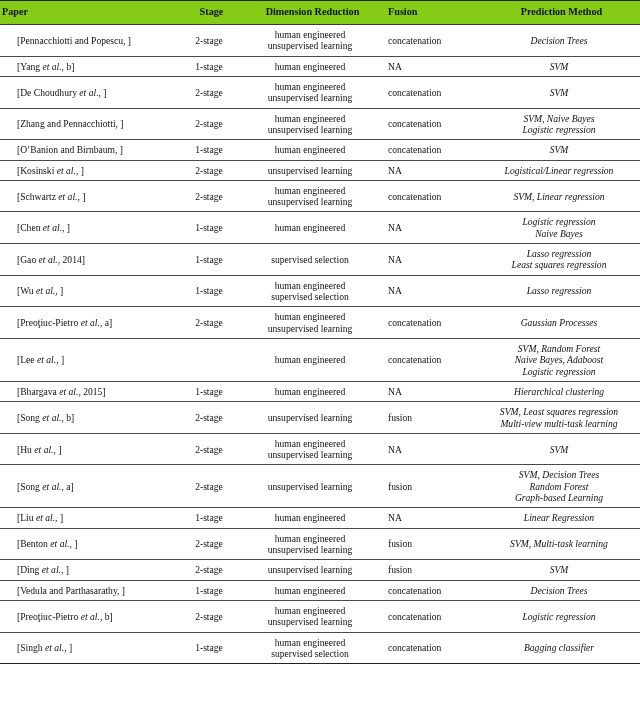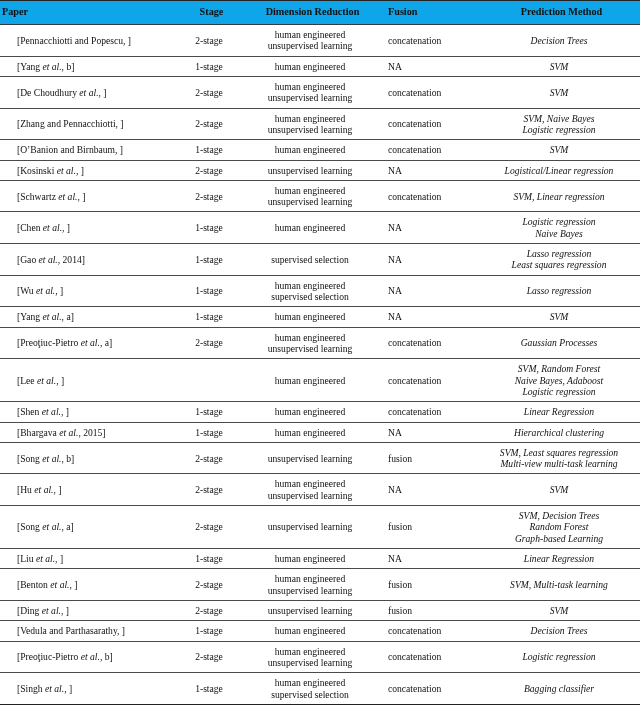--- a/index.html
+++ b/index.html
@@ -38,21 +38,21 @@
   col.c-fusion  { width: 98px;  }
   col.c-pred    { width: 162px; }
 
   thead th {
     font-weight: bold;
     font-size: 10.2px;
     padding: 5px 4px 6px 9px;
     vertical-align: bottom;
     border-top: 1.7px solid #222;
     border-bottom: 1.3px solid #3a3a3a;
-    background: #0ea5e9;
+    background: #84cc16;
   }
   thead th.h-paper  { text-align: left;   padding-left: 2px; }
   thead th.h-stage  { text-align: center; }
   thead th.h-dim    { text-align: center; }
   thead th.h-fusion { text-align: left;   padding-left: 8px; }
   thead th.h-pred   { text-align: center; }
 
   tbody td {
     padding: 4px 4px;
     vertical-align: middle;
@@ -246,35 +246,20 @@
             </span>
           </td>
           <td class="c4"><span>NA</span></td>
           <td class="c5">
             <span class="cell-lines">
               <span class="ln">Lasso regression</span>
             </span>
           </td>
         </tr>
         <tr>
-          <td class="c1"><span>[Yang </span><span class="ital">et al.</span><span>, a]</span></td>
-          <td class="c2"><span>1-stage</span></td>
-          <td class="c3">
-            <span class="cell-lines">
-              <span class="ln">human engineered</span>
-            </span>
-          </td>
-          <td class="c4"><span>NA</span></td>
-          <td class="c5">
-            <span class="cell-lines">
-              <span class="ln">SVM</span>
-            </span>
-          </td>
-        </tr>
-        <tr>
           <td class="c1"><span>[Preoţiuc-Pietro </span><span class="ital">et al.</span><span>, a]</span></td>
           <td class="c2"><span>2-stage</span></td>
           <td class="c3">
             <span class="cell-lines">
               <span class="ln">human engineered</span>
               <span class="ln">unsupervised learning</span>
             </span>
           </td>
           <td class="c4"><span>concatenation</span></td>
           <td class="c5">
@@ -294,35 +279,20 @@
           <td class="c4"><span>concatenation</span></td>
           <td class="c5">
             <span class="cell-lines">
               <span class="ln">SVM, Random Forest</span>
               <span class="ln">Naive Bayes, Adaboost</span>
               <span class="ln">Logistic regression</span>
             </span>
           </td>
         </tr>
         <tr>
-          <td class="c1"><span>[Shen </span><span class="ital">et al.</span><span>, ]</span></td>
-          <td class="c2"><span>1-stage</span></td>
-          <td class="c3">
-            <span class="cell-lines">
-              <span class="ln">human engineered</span>
-            </span>
-          </td>
-          <td class="c4"><span>concatenation</span></td>
-          <td class="c5">
-            <span class="cell-lines">
-              <span class="ln">Linear Regression</span>
-            </span>
-          </td>
-        </tr>
-        <tr>
           <td class="c1"><span>[Bhargava </span><span class="ital">et al.</span><span>, 2015]</span></td>
           <td class="c2"><span>1-stage</span></td>
           <td class="c3">
             <span class="cell-lines">
               <span class="ln">human engineered</span>
             </span>
           </td>
           <td class="c4"><span>NA</span></td>
           <td class="c5">
             <span class="cell-lines">

